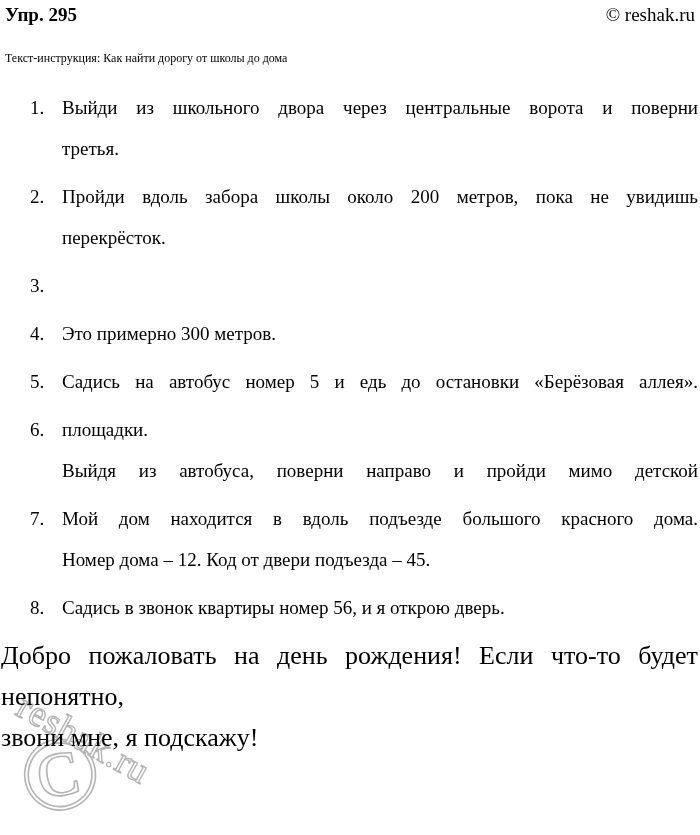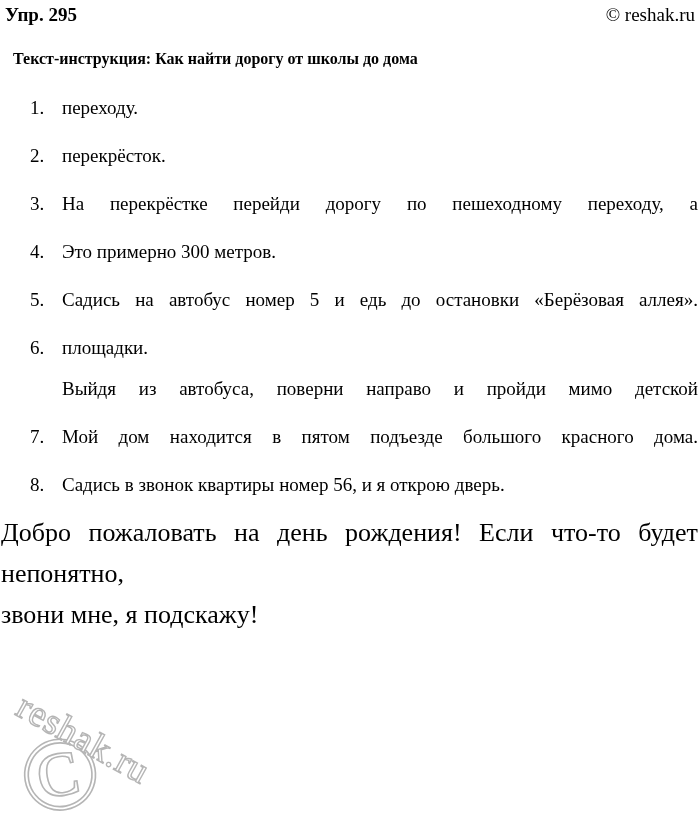--- a/index.html
+++ b/index.html
@@ -46,24 +46,24 @@
     font-size: 19px;
     line-height: 26px;
     gap: 26px;
   }
   .exercise-label {
     font-weight: bold;
   }
   .doc-heading {
     position: absolute;
     top: 45px;
-    left: 13px;
+    left: 5px;
     right: 2px;
-    font-size: 16px;
-    font-weight: bold;
+    font-size: 12px;
+    font-weight: normal;
     line-height: 27px;
     white-space: nowrap;
   }
   .body-block {
     position: absolute;
     top: 87px;
     left: 0;
     width: 698px;
   }
   .item {
@@ -118,35 +118,36 @@
       <span class="copyright">© reshak.ru</span>
     </div>
 
     <div class="doc-heading">Текст-инструкция: Как найти дорогу от школы до дома</div>
 
     <div class="body-block">
 
       <div class="item">
         <div class="num">1.</div>
         <div class="itext">
-          <div class="line">переходу.</div>
+          <div class="line j">Выйди из школьного двора через центральные ворота и поверни</div>
+          <div class="line">третья.</div>
         </div>
       </div>
 
       <div class="item">
         <div class="num">2.</div>
         <div class="itext">
+          <div class="line j">Пройди вдоль забора школы около 200 метров, пока не увидишь</div>
           <div class="line">перекрёсток.</div>
         </div>
       </div>
 
       <div class="item">
         <div class="num">3.</div>
         <div class="itext">
-          <div class="line j">На перекрёстке перейди дорогу по пешеходному переходу, а</div>
         </div>
       </div>
 
       <div class="item">
         <div class="num">4.</div>
         <div class="itext">
           <div class="line">Это примерно 300 метров.</div>
         </div>
       </div>
 
@@ -161,21 +162,22 @@
         <div class="num">6.</div>
         <div class="itext">
           <div class="line">площадки.</div>
           <div class="line j">Выйдя из автобуса, поверни направо и пройди мимо детской</div>
         </div>
       </div>
 
       <div class="item">
         <div class="num">7.</div>
         <div class="itext">
-          <div class="line j">Мой дом находится в пятом подъезде большого красного дома.</div>
+          <div class="line j">Мой дом находится в вдоль подъезде большого красного дома.</div>
+          <div class="line">Номер дома – 12. Код от двери подъезда – 45.</div>
         </div>
       </div>
 
       <div class="item">
         <div class="num">8.</div>
         <div class="itext">
           <div class="line">Садись в звонок квартиры номер 56, и я открою дверь.</div>
         </div>
       </div>
 

